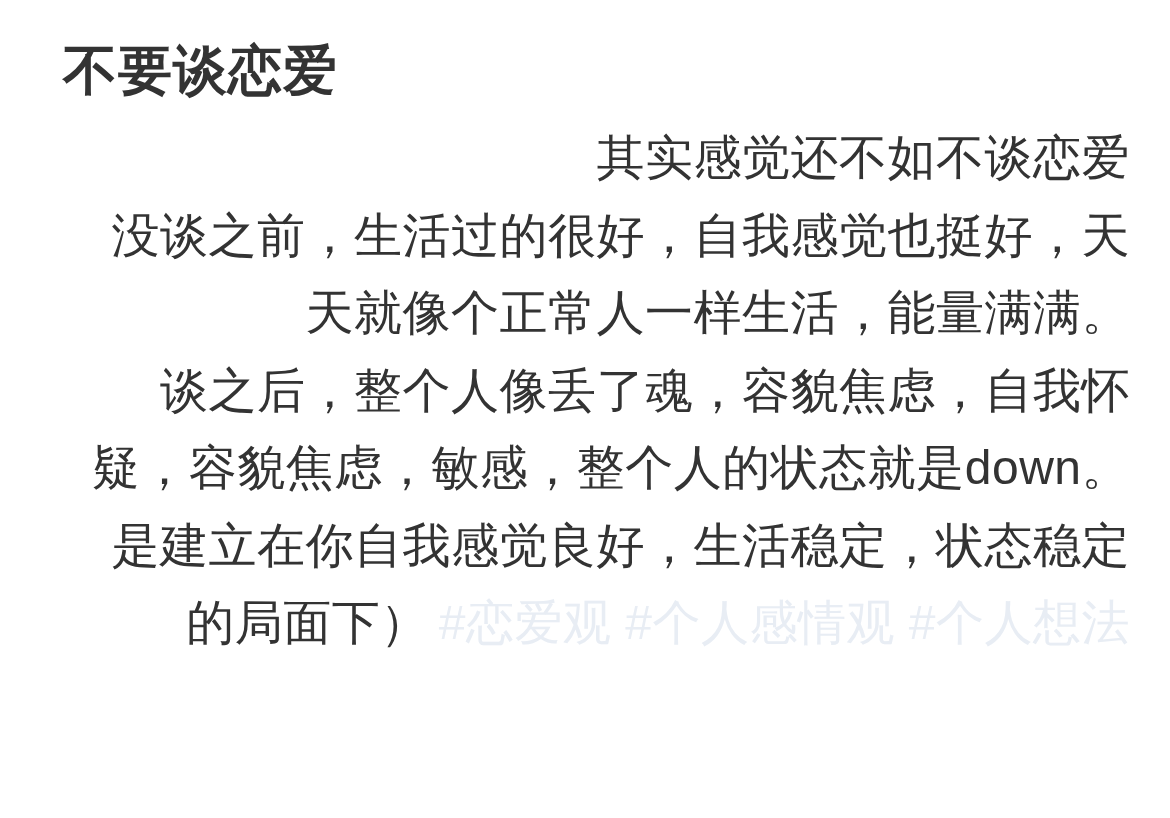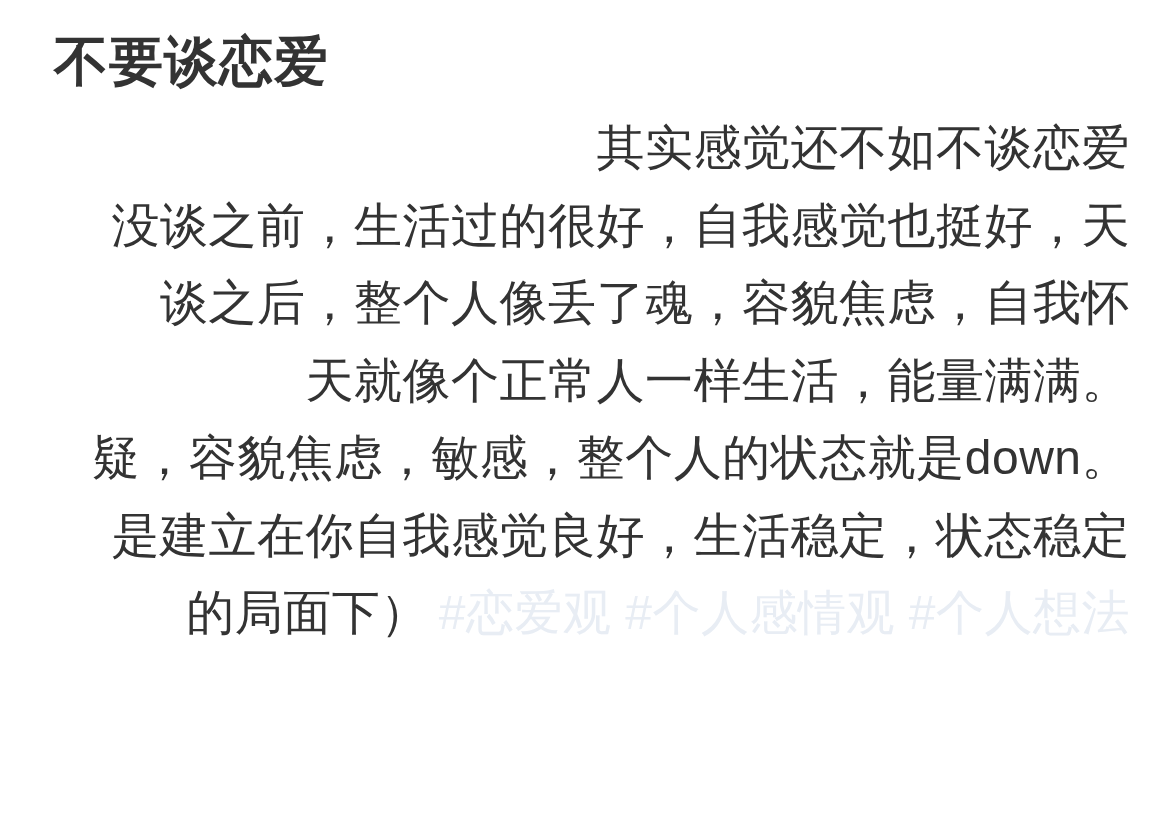--- a/index.html
+++ b/index.html
@@ -13,21 +13,21 @@
     background: var(--background-color, #ffffff);
     font-family: "Liberation Sans", "DejaVu Sans", sans-serif;
   }
   .page {
     box-sizing: border-box;
     width: 100%;
     height: 100%;
     padding: 21px 40px 0 50px;
   }
   .title {
-    margin: 4px;
+    margin: 13px;
     font-size: 54px;
     line-height: 72px;
     font-weight: 700;
     letter-spacing: 1px;
     color: var(--title-color, #333333);
     white-space: nowrap;
   }
   .post-body {
     margin-top: 12px;
     text-align: right;
@@ -47,22 +47,22 @@
 </head>
 <body>
 
 <div class="page">
 
   <h1 class="title">不要谈恋爱</h1>
 
   <div class="post-body">
     <div class="line">其实感觉还不如不谈恋爱</div>
     <div class="line">没谈之前，生活过的很好，自我感觉也挺好，天</div>
+    <div class="line">天就像个正常人一样生活，能量满满。</div>
     <div class="line">谈之后，整个人像丢了魂，容貌焦虑，自我怀</div>
-    <div class="line">天就像个正常人一样生活，能量满满。</div>
     <div class="line">疑，容貌焦虑，敏感，整个人的状态就是down。</div>
     <div class="line">是建立在你自我感觉良好，生活稳定，状态稳定</div>
     <div class="line">
       <span>的局面下）</span><span class="hashtags">#恋爱观 #个人感情观 #个人想法</span>
     </div>
   </div>
 
 </div>
 
 </body></html>

